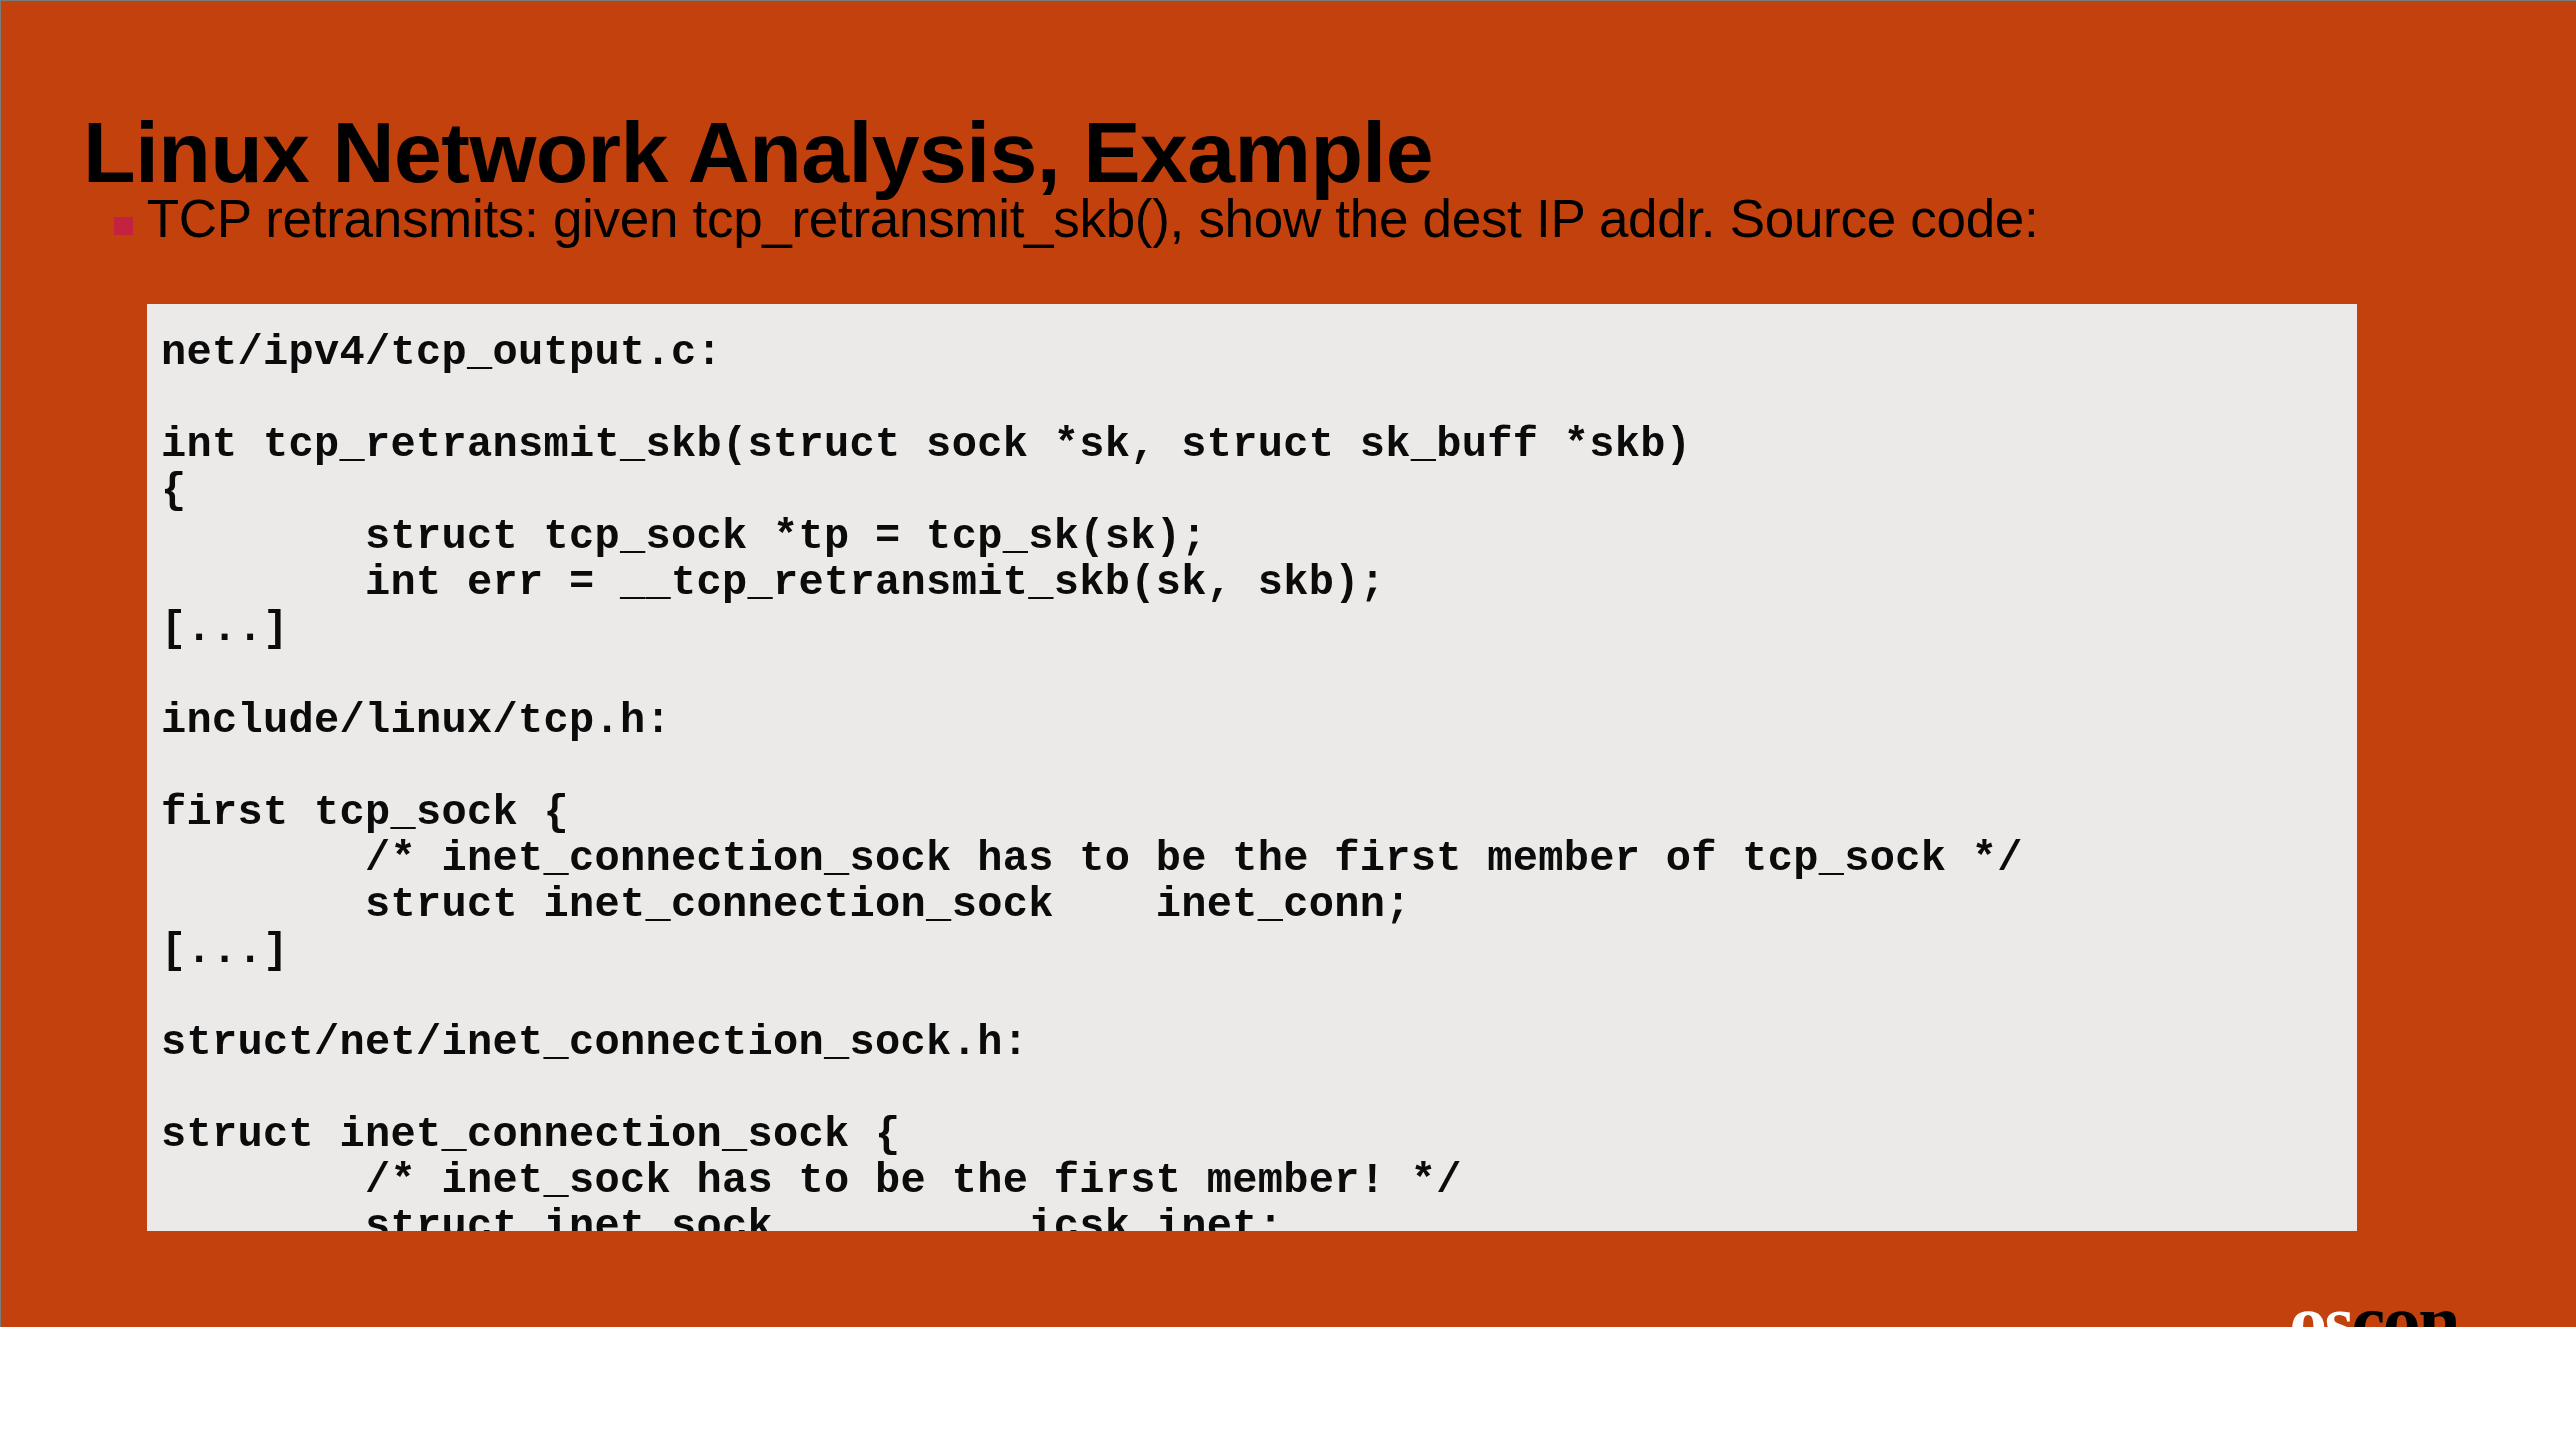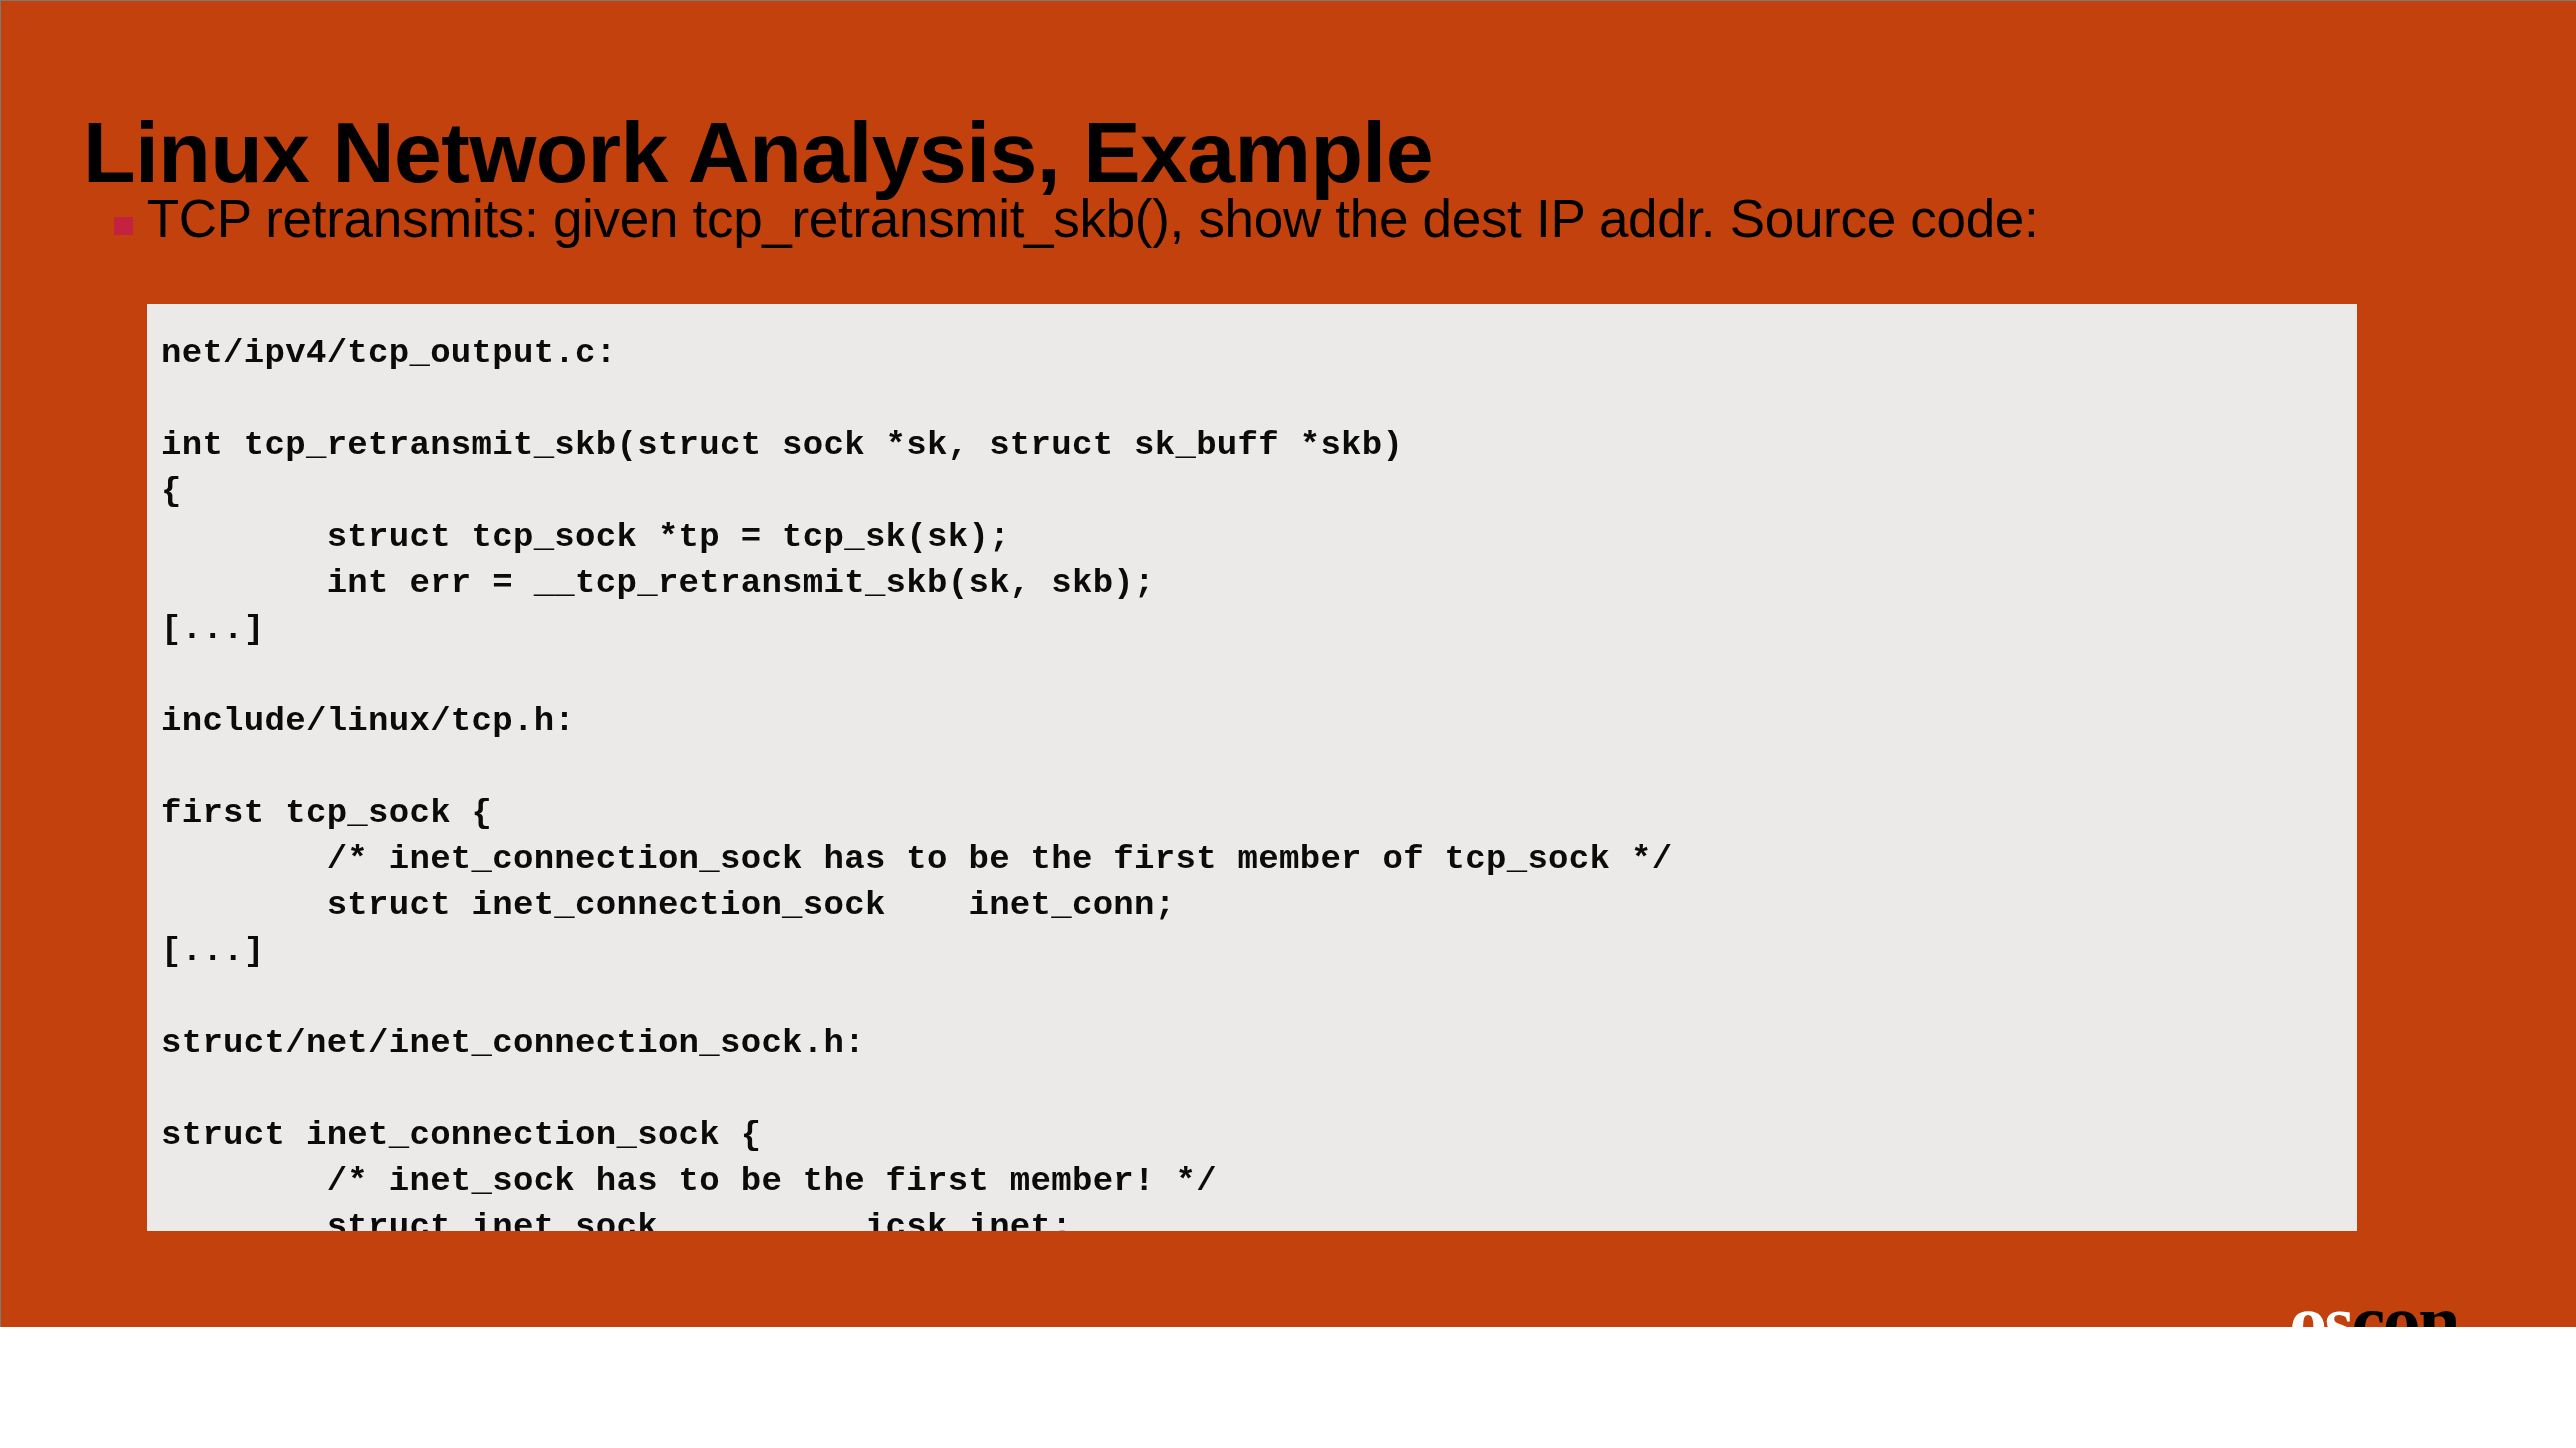--- a/index.html
+++ b/index.html
@@ -73,21 +73,21 @@
     width: 2210px;
     height: 927px;
     background: #EBEAE8;
     box-sizing: border-box;
     padding: 26px 0 0 14px;
     overflow: hidden;
   }
   .code-line {
     font-family: "Liberation Mono", "DejaVu Sans Mono", monospace;
     font-weight: bold;
-    font-size: 34px;
+    font-size: 42px;
     line-height: 46px;
     color: #0b0b0b;
     white-space: pre;
     letter-spacing: 0.3px;
     height: 46px;
   }
   .code-line.gap {
     height: 46px;
   }
 

